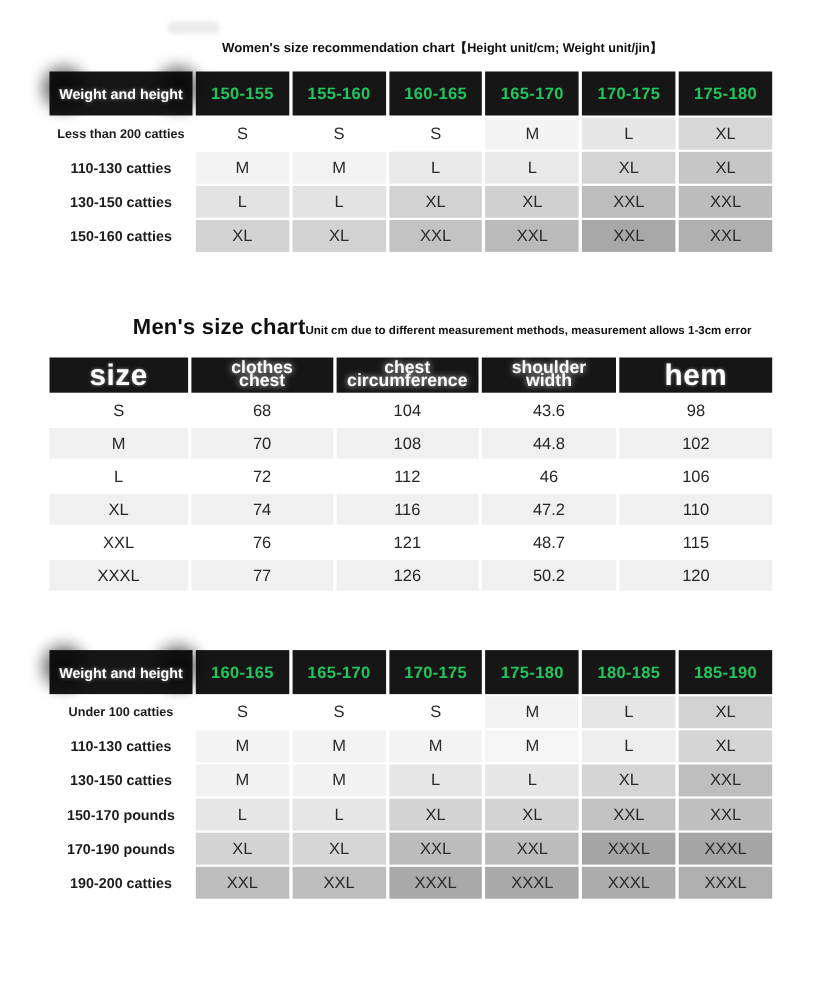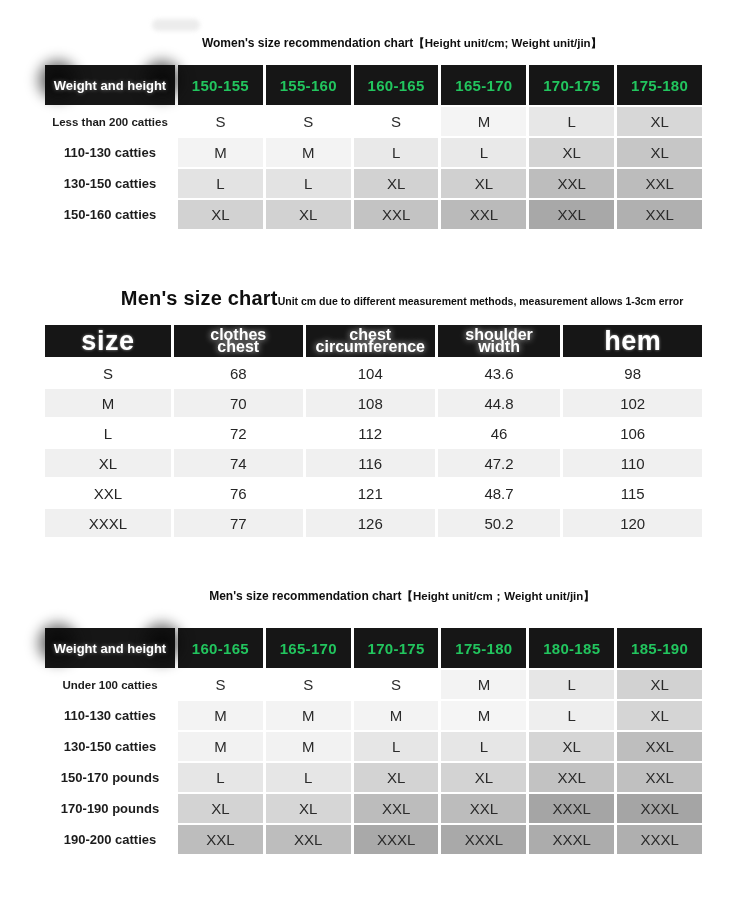--- a/index.html
+++ b/index.html
@@ -238,24 +238,20 @@
           <td>77</td>
           <td>126</td>
           <td>50.2</td>
           <td>120</td>
         </tr>
       </tbody>
     </table>
 </section>
 
 <section id="sec3">
-  <div class="sec-head">
-    <h3 class="title-sm">Men's size recommendation chart</h3>
-    <div class="unit-note">【Height unit/cm；Weight unit/jin】</div>
-  </div>
   <table id="mens-rec-table" class="rec-table">
       <colgroup>
         <col style="width: 130px;">
         <col>
         <col>
         <col>
         <col>
         <col>
         <col>
       </colgroup>

